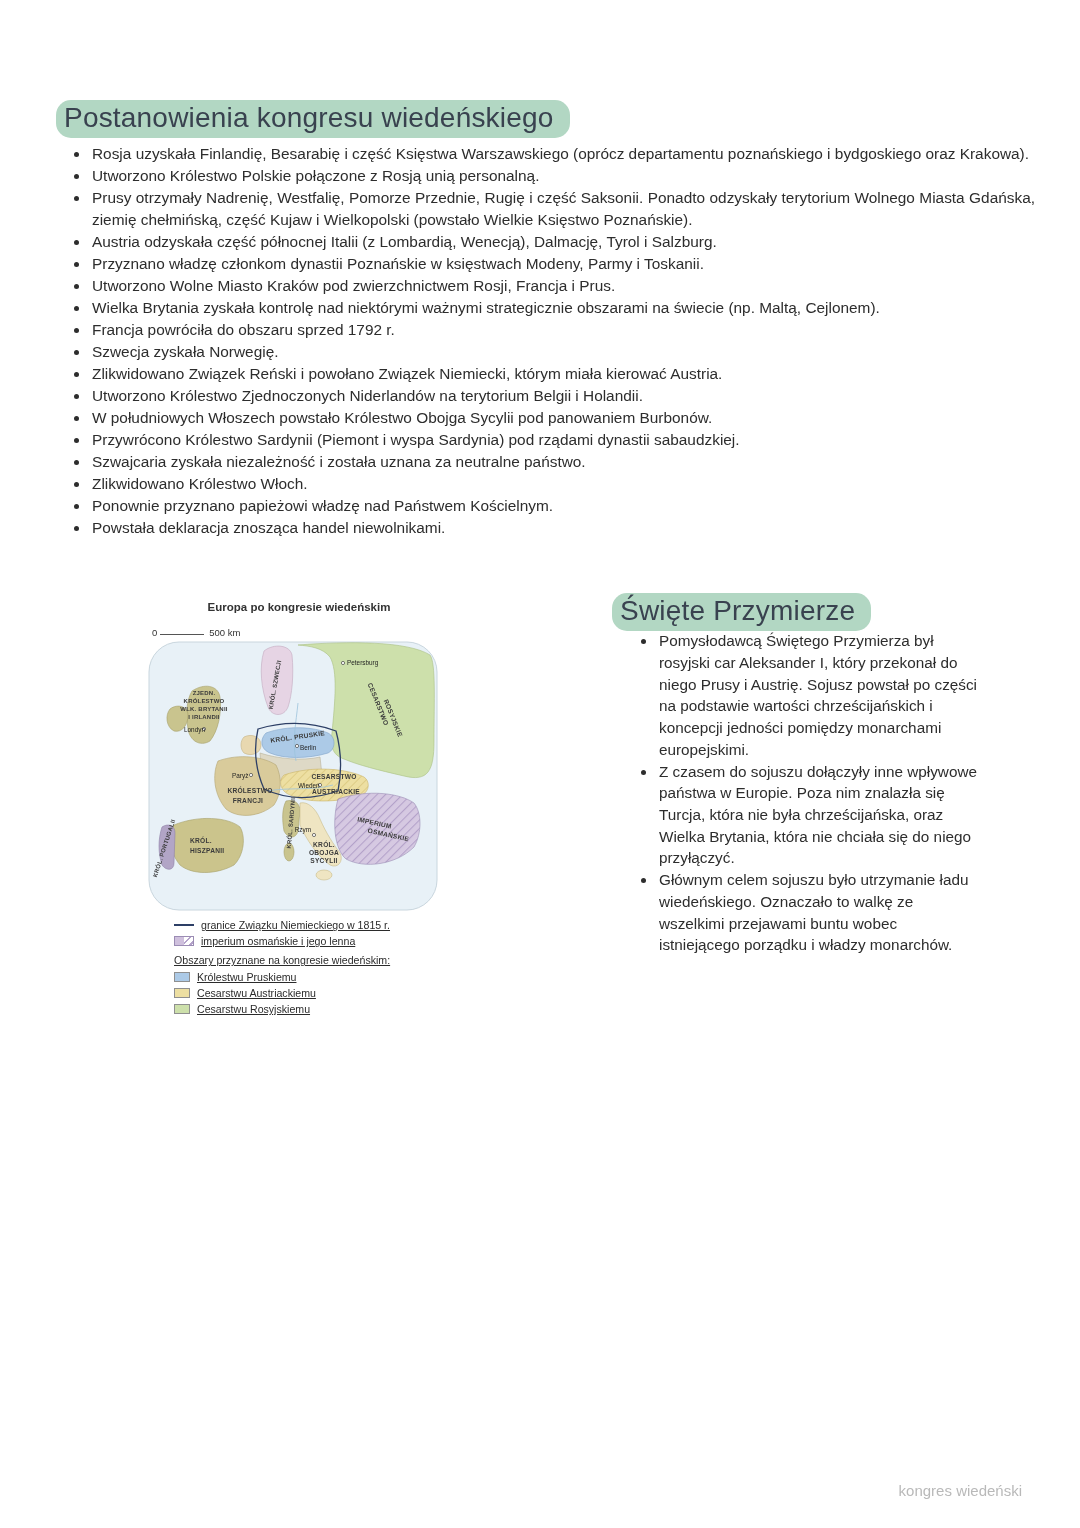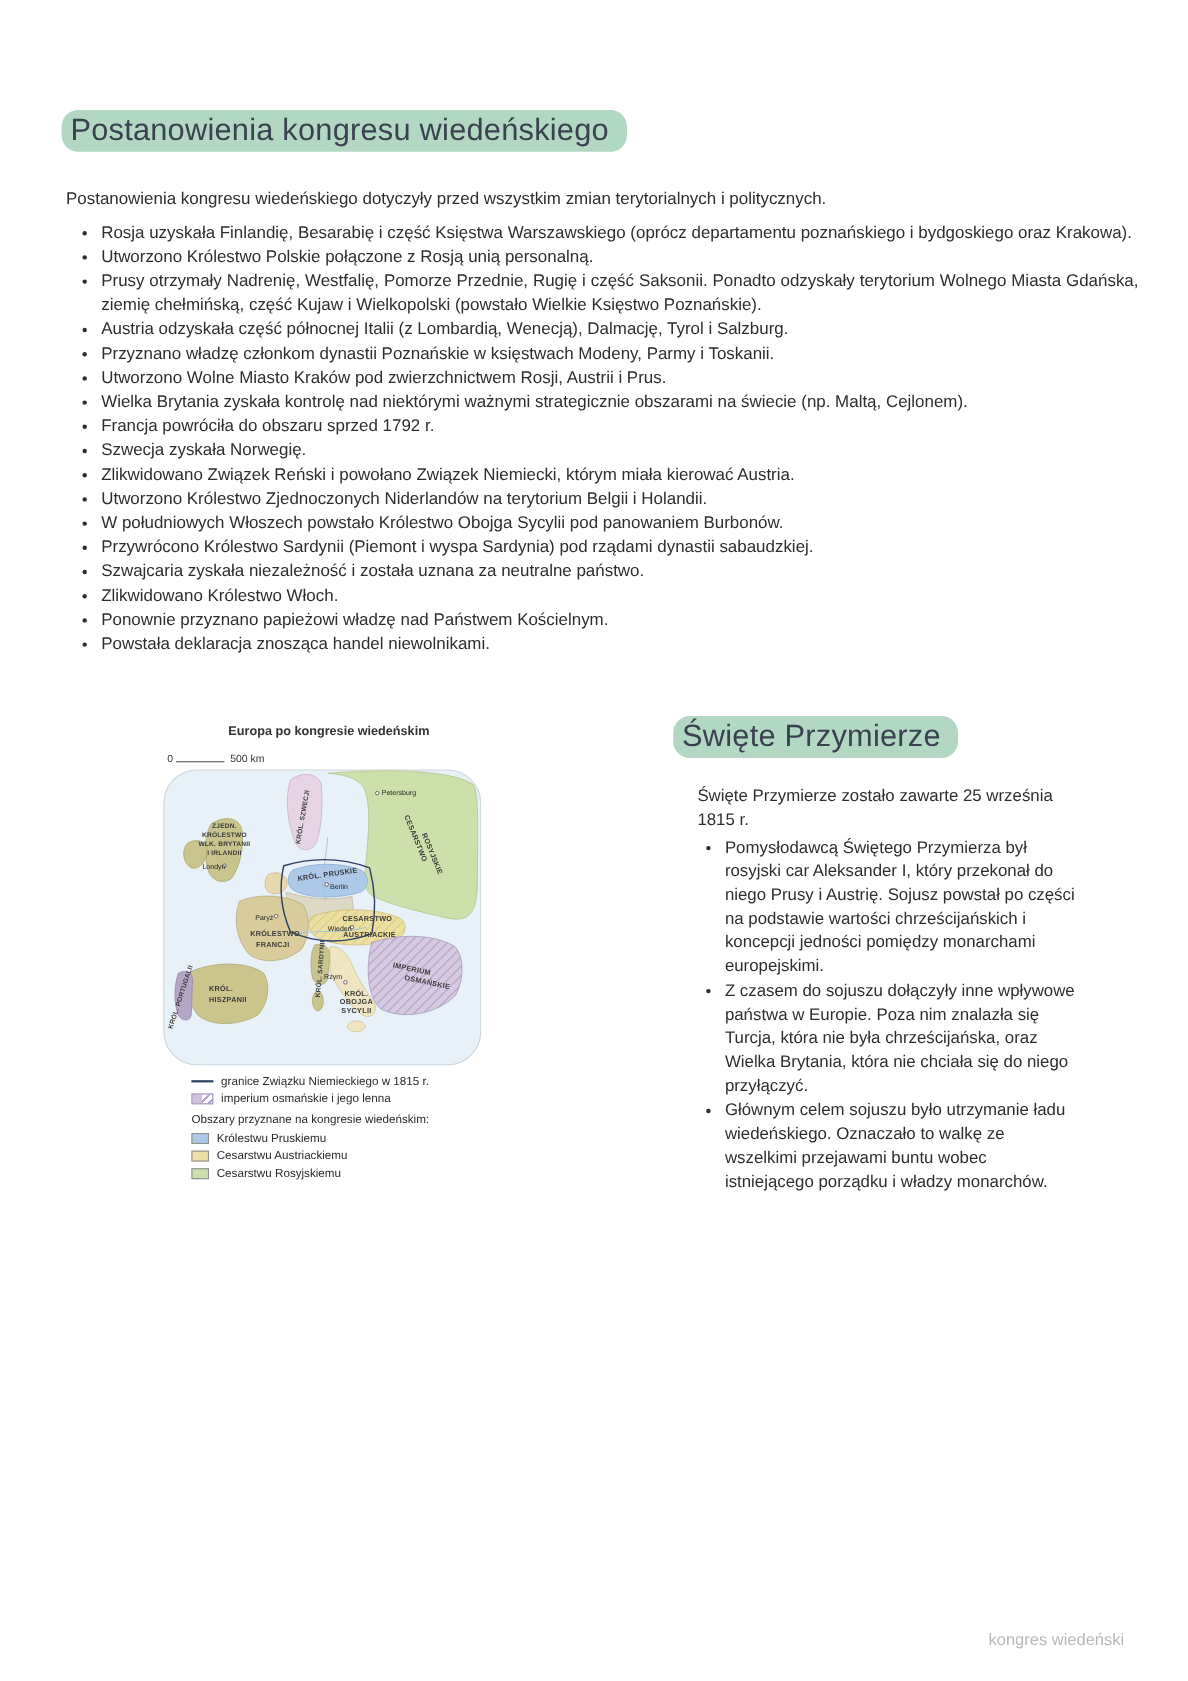--- a/index.html
+++ b/index.html
@@ -24,21 +24,21 @@
   .map-figure { position:absolute; left:148px; top:6px; width:302px; }
   .map-title { text-align:center; font-size:11.5px; font-weight:700; color:#333; }
   .map-scale { display:flex; align-items:flex-end; margin:14px 0 3px 4px; font-size:9.5px; color:#333; }
   .scale-bar { width:44px; height:1px; background:#555; margin:0 5px 3px 3px; }
   svg.map { display:block; }
   svg.map text { font-family:"Liberation Sans", sans-serif; }
   .cl { font-size:6.6px; font-weight:700; fill:#3b3b3b; letter-spacing:0.25px; }
   .cl2 { font-size:6px; font-weight:700; fill:#3b3b3b; letter-spacing:0.2px; }
   .city { font-size:6.4px; font-weight:400; fill:#1f1f1f; }
 
-  .legend { margin:8px 0 0 26px; font-size:10.6px; color:#2b2b2b; }
+  .legend { margin:8px 0 0 26px; font-size:10.6px; color:#2b2b2b;text-decoration:underline; }
   .legend-row { display:flex; align-items:center; gap:7px; margin-bottom:4px; }
   .legend-row .swatch { display:inline-block; width:16px; height:10px; border:1px solid #8f8f8f; flex:0 0 auto; }
   .swatch-border { display:inline-block; width:20px; height:0; border-top:2px solid #2d3f66; flex:0 0 auto; }
   .swatch-ottoman { display:inline-block; width:20px; height:10px; border:1px solid #9b8cb4; flex:0 0 auto;
       background-image:
         linear-gradient(90deg, #cfc0dd 0 50%, rgba(0,0,0,0) 50%),
         repeating-linear-gradient(135deg, #b4a2ca 0 2px, #ffffff 2px 5px); }
   .legend-header { margin:7px 0 5px 0; }
 
   .holy { position:absolute; left:612px; top:0; width:384px; }
@@ -48,29 +48,28 @@
 
   .footer { position:absolute; top:1482px; right:58px; font-size:15px; color:#b9b9b9; }
 </style>
 </head>
 <body>
 
 <div class="page">
 
   <h1 class="page-title"><span class="hl">Postanowienia kongresu wiedeńskiego</span></h1>
 
-  <p class="intro">Postanowienia kongresu wiedeńskiego dotyczyły przed wszystkim zmian terytorialnych i politycznych.</p>
 
   <ul class="main-bullets">
       <li><b>Rosja</b><span> uzyskała Finlandię, Besarabię i część Księstwa Warszawskiego (oprócz departamentu poznańskiego i bydgoskiego oraz Krakowa).</span></li>
       <li><span>Utworzono </span><b>Królestwo Polskie</b><span> połączone z Rosją unią personalną.</span></li>
       <li><b>Prusy</b><span> otrzymały Nadrenię, Westfalię, Pomorze Przednie, Rugię i część Saksonii. Ponadto odzyskały terytorium Wolnego Miasta Gdańska, ziemię chełmińską, część Kujaw i Wielkopolski (powstało </span><b>Wielkie Księstwo Poznańskie</b><span>).</span></li>
       <li><b>Austria</b><span> odzyskała część północnej Italii (z Lombardią, Wenecją), Dalmację, Tyrol i Salzburg.</span></li>
       <li><span>Przyznano władzę członkom dynastii </span><b>Poznańskie</b><span> w księstwach Modeny, Parmy i Toskanii.</span></li>
-      <li><span>Utworzono </span><b>Wolne Miasto Kraków</b><span> pod zwierzchnictwem Rosji, Austrii i Prus.</span></li>
+      <li><span>Utworzono </span><b>Wolne Miasto Kraków</b><span> pod zwierzchnictwem Rosji, Francja i Prus.</span></li>
       <li><b>Wielka Brytania</b><span> zyskała kontrolę nad niektórymi ważnymi strategicznie obszarami na świecie (np. Maltą, Cejlonem).</span></li>
       <li><b>Francja</b><span> powróciła do obszaru sprzed 1792 r.</span></li>
       <li><b>Szwecja</b><span> zyskała Norwegię.</span></li>
       <li><span>Zlikwidowano </span><b>Związek Reński</b><span> i powołano </span><b>Związek Niemiecki</b><span>, którym miała kierować Austria.</span></li>
       <li><span>Utworzono </span><b>Królestwo Zjednoczonych Niderlandów</b><span> na terytorium Belgii i Holandii.</span></li>
       <li><span>W południowych Włoszech powstało </span><b>Królestwo Obojga Sycylii</b><span> pod panowaniem </span><b>Burbonów</b><span>.</span></li>
       <li><span>Przywrócono Królestwo Sardynii (Piemont i wyspa Sardynia) pod rządami dynastii </span><b>sabaudzkiej</b><span>.</span></li>
       <li><b>Szwajcaria</b><span> zyskała niezależność i została uznana za neutralne państwo.</span></li>
       <li><span>Zlikwidowano </span><b>Królestwo Włoch</b><span>.</span></li>
       <li><span>Ponownie przyznano papieżowi władzę nad Państwem Kościelnym.</span></li>
@@ -202,21 +201,20 @@
             <div class="legend-row">
               <span class="swatch" style="background: rgb(205, 224, 171);"></span>
               <span>Cesarstwu Rosyjskiemu</span>
             </div>
           </div>
       </div>
     </figure>
 
     <section class="holy">
       <h2 class="section-title"><span class="hl">Święte Przymierze</span></h2>
-      <p class="holy-intro"><b>Święte Przymierze</b><span> zostało zawarte 25 września 1815 r.</span></p>
       <ul class="holy-bullets">
           <li><span>Pomysłodawcą Świętego Przymierza był rosyjski car Aleksander I, który przekonał do niego Prusy i Austrię. Sojusz powstał po części na podstawie wartości chrześcijańskich i koncepcji jedności pomiędzy monarchami europejskimi.</span></li>
           <li><span>Z czasem do sojuszu dołączyły inne wpływowe państwa w Europie. Poza nim znalazła się Turcja, która nie była chrześcijańska, oraz Wielka Brytania, która nie chciała się do niego przyłączyć.</span></li>
           <li><span>Głównym celem sojuszu było utrzymanie ładu wiedeńskiego. Oznaczało to walkę ze wszelkimi przejawami buntu wobec istniejącego porządku i władzy monarchów.</span></li>
         </ul>
     </section>
 
   </div>
 
   <div class="footer">kongres wiedeński</div>

